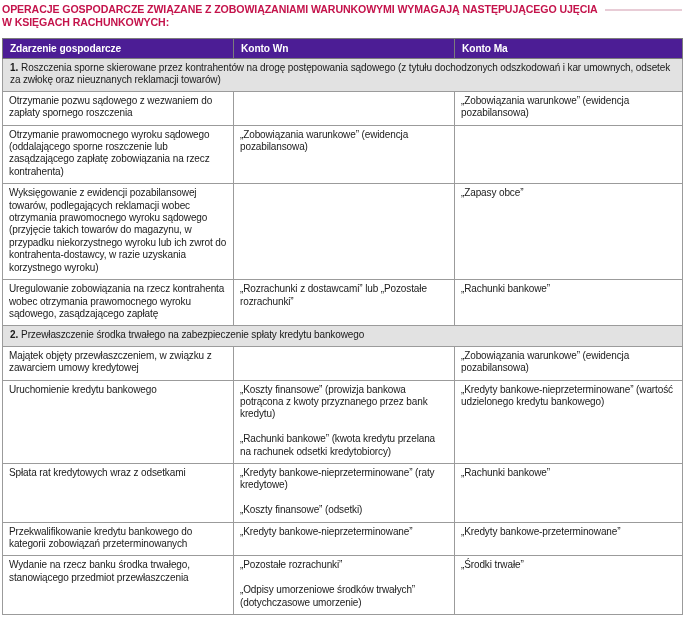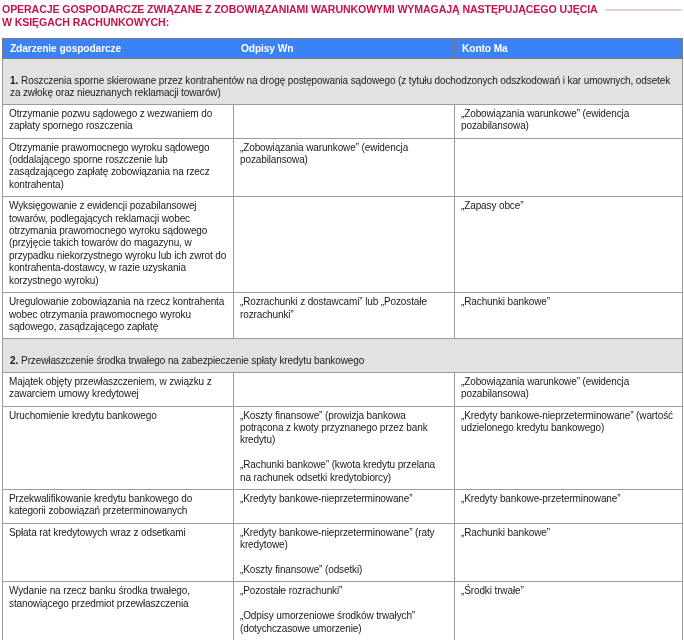--- a/index.html
+++ b/index.html
@@ -38,21 +38,21 @@
   }
   
   table.doc-table {
     width: 680px;
     border-collapse: collapse;
     table-layout: fixed;
     margin-top: 9px;
     border: 1px solid #6f6f6f;
   }
   .doc-table th {
-    background: #3b82f6;
+    background: #4c1d95;
     color: #ffffff;
     font-size: 10.2px;
     font-weight: bold;
     text-align: left;
     padding: 4px 6px 4px 7px;
     border: 1px solid #7c7c7c;
     letter-spacing: -0.1px;
     margin-top: 43px;
   }
   .doc-table td {
@@ -61,21 +61,21 @@
     font-size: 10px;
     line-height: 12.4px;
     letter-spacing: -0.12px;
     color: #1a1a1a;
     padding: 3px 6px 5px 6px;
     white-space: pre-line;
   }
   .doc-table td.section {
     background: #e2e2e2;
     white-space: normal;
-    padding: 16px 6px 4px 7px;
+    padding: 3px 6px 4px 7px;
     border-top: 1px solid #7c7c7c;
   }
   .doc-table td.section b {
     margin-right: 3px;
   }
 </style>
 </head>
 <body>
 
 <div class="page">
@@ -90,21 +90,21 @@
 
   <table class="doc-table">
     <colgroup>
       <col style="width:231px">
       <col style="width:221px">
       <col style="width:228px">
     </colgroup>
     <thead>
       <tr>
         <th>Zdarzenie gospodarcze</th>
-        <th>Odpisy Wn</th>
+        <th>Konto Wn</th>
         <th>Konto Ma</th>
       </tr>
     </thead>
     <tbody>
 
       <tr>
         <td class="section" colspan="3">
           <b>1.</b><span>Roszczenia sporne skierowane przez kontrahentów na drogę postępowania sądowego (z tytułu dochodzonych odszkodowań i kar umownych, odsetek za zwłokę oraz nieuznanych reklamacji towarów)</span>
         </td>
       </tr>
@@ -140,30 +140,30 @@
         <td>„Zobowiązania warunkowe” (ewidencja pozabilansowa)</td>
       </tr>
       <tr>
         <td>Uruchomienie kredytu bankowego</td>
         <td>„Koszty finansowe” (prowizja bankowa potrącona z kwoty przyznanego przez bank kredytu)
 
 „Rachunki bankowe” (kwota kredytu przelana na rachunek odsetki kredytobiorcy)</td>
         <td>„Kredyty bankowe-nieprzeterminowane” (wartość udzielonego kredytu bankowego)</td>
       </tr>
       <tr>
-        <td>Przekwalifikowanie kredytu bankowego do kategorii zobowiązań przeterminowanych</td>
-        <td>„Kredyty bankowe-nieprzeterminowane”</td>
-        <td>„Kredyty bankowe-przeterminowane”</td>
-      </tr>
-      <tr>
         <td>Spłata rat kredytowych wraz z odsetkami</td>
         <td>„Kredyty bankowe-nieprzeterminowane” (raty kredytowe)
 
 „Koszty finansowe” (odsetki)</td>
         <td>„Rachunki bankowe”</td>
+      </tr>
+      <tr>
+        <td>Przekwalifikowanie kredytu bankowego do kategorii zobowiązań przeterminowanych</td>
+        <td>„Kredyty bankowe-nieprzeterminowane”</td>
+        <td>„Kredyty bankowe-przeterminowane”</td>
       </tr>
       <tr>
         <td>Wydanie na rzecz banku środka trwałego, stanowiącego przedmiot przewłaszczenia</td>
         <td>„Pozostałe rozrachunki”
 
 „Odpisy umorzeniowe środków trwałych” (dotychczasowe umorzenie)</td>
         <td>„Środki trwałe”</td>
       </tr>
 
     </tbody>

